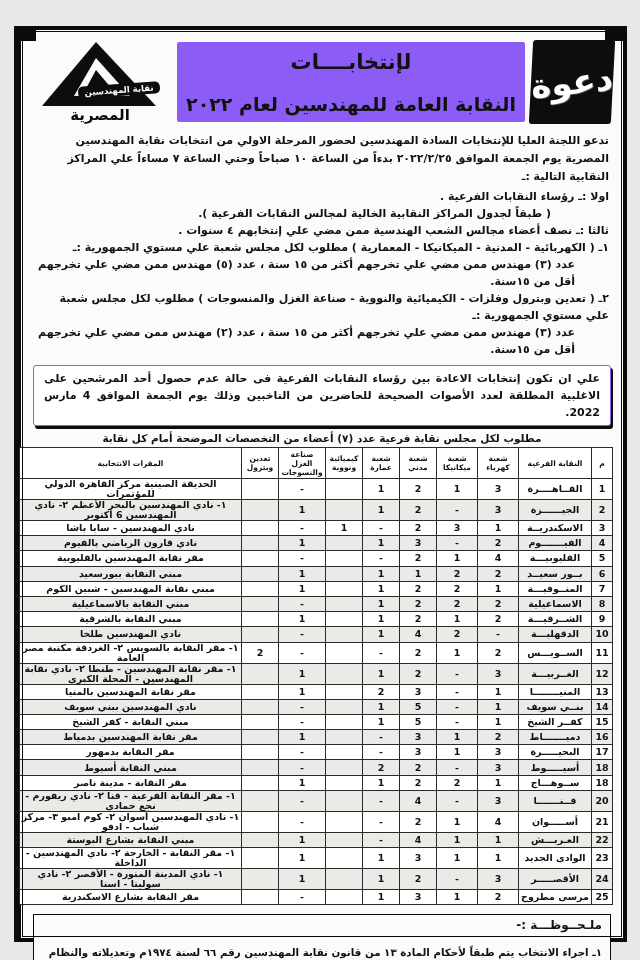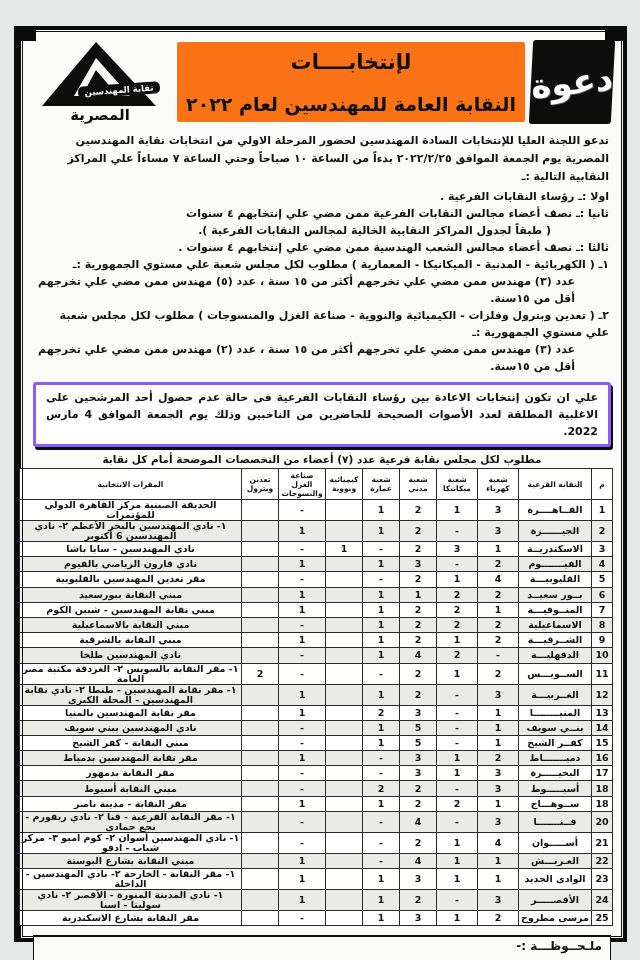--- a/index.html
+++ b/index.html
@@ -29,37 +29,37 @@
 
   
   .header{display:flex;flex-direction:row;align-items:stretch;height:84px;margin-top:4px;}
   .dawa-box{
     width:82px;background:#0d0d0d;color:#fff;border-radius:3px;
     display:flex;align-items:center;justify-content:center;
     font-size:34px;font-weight:bold;transform:skewX(-3deg);
   }
   .dawa-box span{transform:rotate(-6deg);text-shadow:1px 1px 0 #555;}
   .title-banner{
-    flex:1;margin:2px 6px 2px 8px;background:#f97316;
+    flex:1;margin:2px 6px 2px 8px;background:#8b5cf6;
     display:flex;flex-direction:column;align-items:center;justify-content:center;
     border-radius:2px;
   }
   .title-banner .l1{font-size:21px;font-weight:bold;letter-spacing:1px;}
   .title-banner .l2{font-size:19px;font-weight:bold;margin-top:19px;}
   .logo{width:138px;position:relative;display:flex;align-items:center;justify-content:center;}
   .logo svg{width:132px;height:84px;}
 
   
   .intro{font-size:11px;font-weight:bold;line-height:18px;text-align:right;margin:8px 4px 2px 4px;}
   .item-line{font-size:11px;font-weight:bold;line-height:17px;margin:0 4px;}
   .indent1{padding-right:58px;text-align:right;}
   .indent2{padding-right:34px;}
 
   .runoff-box{
-    margin:7px 2px 6px 2px;border:3px solid #8b5cf6;background:#fff;
+    margin:7px 2px 6px 2px;border:1px solid #8b5cf6;background:#fff;
     padding:4px 10px;font-size:11px;font-weight:bold;line-height:17px;
     text-align:justify;box-shadow:2px 3px 0 #0b0b0b;border-radius:3px;
   }
 
   .table-title{font-size:10.5px;font-weight:bold;text-align:center;margin:4px 0 3px 0;}
 
   table.branches{
     border-collapse:collapse;width:594px;margin:0 auto;table-layout:fixed;
     background:#fff;
   }
@@ -109,21 +109,20 @@
         <rect x="44" y="44" width="82" height="12" rx="5" fill="#0d0d0d" transform="rotate(-4 85 50)"></rect>
         <text x="85" y="53" text-anchor="middle" font-size="8.5" font-weight="bold" fill="#ffffff" transform="rotate(-4 85 50)">نقابة المهندسين</text>
         <text x="66" y="80" text-anchor="middle" font-size="15" font-weight="bold" fill="#0d0d0d">المصرية</text>
       </svg>
     </div>
   </div>
 
   <div class="intro">تدعو اللجنة العليا للإنتخابات السادة المهندسين لحضور المرحلة الاولي من انتخابات نقابة المهندسين المصرية يوم الجمعة الموافق ٢٠٢٢/٢/٢٥ بدءاً من الساعة ١٠ صباحاً وحتي الساعة ٧ مساءاً علي المراكز النقابية التالية :ـ</div>
 
   <div class="item-line">اولا :ـ  رؤساء النقابات الفرعية .</div>
-  <div class="item-line">ثانيا :ـ نصف أعضاء مجالس النقابات الفرعية ممن مضي علي إنتخابهم ٤ سنوات</div>
   <div class="item-line indent1">( طبقاً لجدول المراكز النقابية الخالية لمجالس النقابات الفرعية ).</div>
   <div class="item-line">ثالثا :ـ نصف أعضاء مجالس الشعب الهندسية ممن مضي علي إنتخابهم ٤ سنوات .</div>
   <div class="item-line">١ـ ( الكهربائية - المدنية - الميكانيكا - المعمارية ) مطلوب لكل مجلس شعبة علي مستوي الجمهورية :ـ</div>
   <div class="item-line indent2">عدد (٣) مهندس ممن مضي علي تخرجهم أكثر من ١٥ سنة ، عدد (٥) مهندس ممن مضي علي تخرجهم أقل من ١٥سنة.</div>
   <div class="item-line">٢ـ ( تعدين وبترول وفلزات - الكيميائية والنووية - صناعة الغزل والمنسوجات ) مطلوب لكل مجلس شعبة علي مستوي الجمهورية :ـ</div>
   <div class="item-line indent2">عدد (٣) مهندس ممن مضي علي تخرجهم أكثر من ١٥ سنة ، عدد (٢) مهندس ممن مضي علي تخرجهم أقل من ١٥سنة.</div>
 
   <div class="runoff-box">علي ان تكون إنتخابات الاعادة بين رؤساء النقابات الفرعية فى حالة عدم حصول أحد المرشحين على الاغلبية المطلقة لعدد الأصوات الصحيحة للحاضرين من الناخبين وذلك يوم الجمعة الموافق 4 مارس 2022.</div>
 
   <div class="table-title">مطلوب لكل مجلس نقابة فرعية عدد (٧) أعضاء من التخصصات الموضحة أمام كل نقابة</div>
@@ -195,21 +194,21 @@
         <tr>
     <td class="c-num">5</td>
     <td class="c-name">القليوبيـــة</td>
     <td class="c-val">4</td>
     <td class="c-val">1</td>
     <td class="c-val">2</td>
     <td class="c-val">-</td>
     <td class="c-val"></td>
     <td class="c-val">-</td>
     <td class="c-val"></td>
-    <td class="c-hq">مقر تعدين المهندسين بالقليوبية</td>
+    <td class="c-hq">مقر نقابة المهندسين بالقليوبية</td>
   </tr>
         <tr class="alt">
     <td class="c-num">6</td>
     <td class="c-name">بــور سعيــد</td>
     <td class="c-val">2</td>
     <td class="c-val">2</td>
     <td class="c-val">1</td>
     <td class="c-val">1</td>
     <td class="c-val"></td>
     <td class="c-val">1</td>

